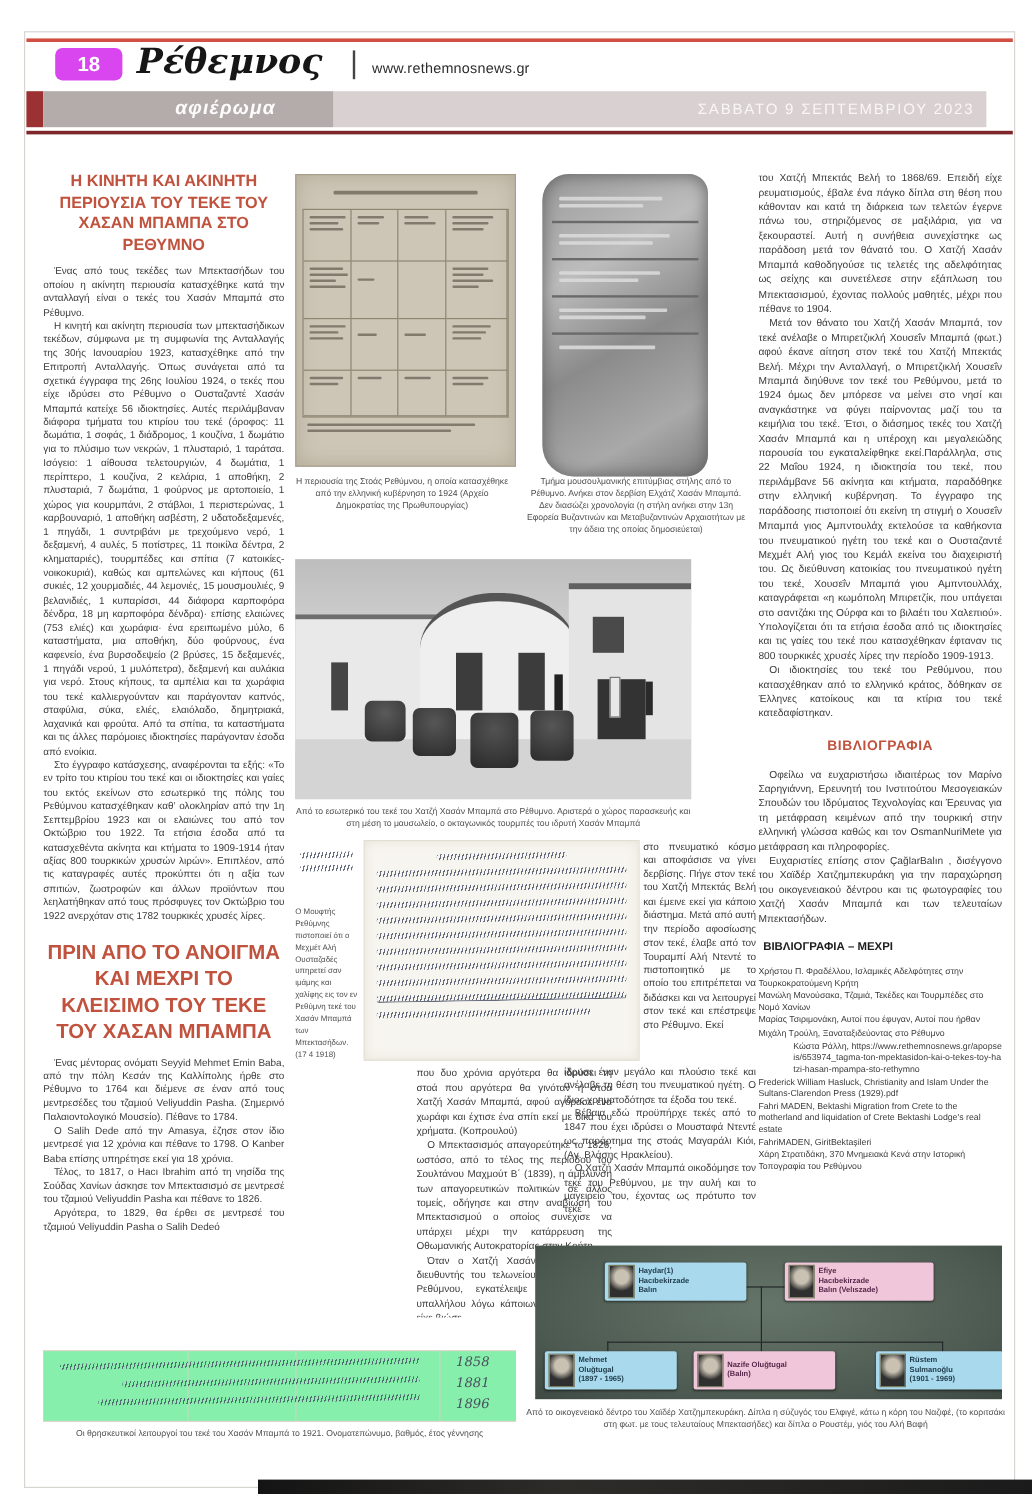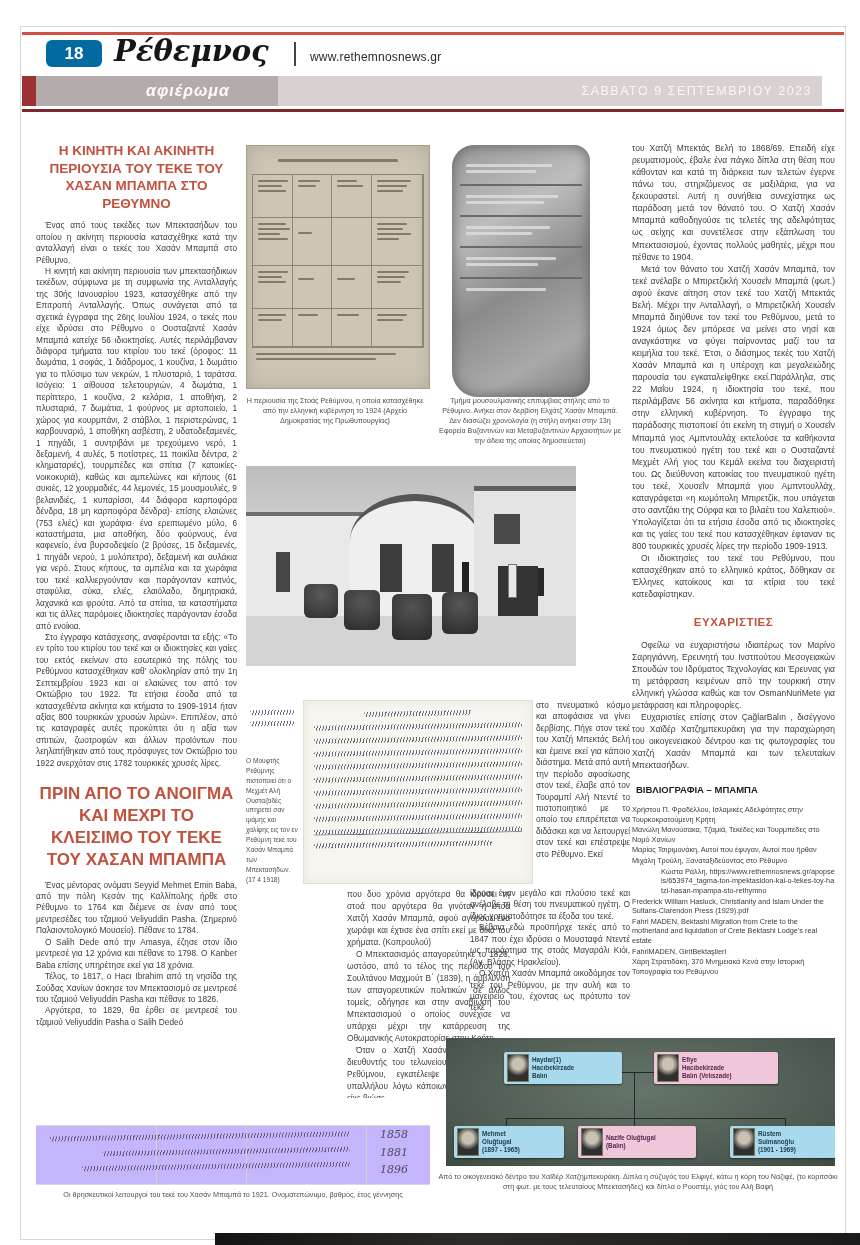--- a/index.html
+++ b/index.html
@@ -1,21 +1,21 @@
 <!DOCTYPE html>
 <html><head>
 <meta charset="utf-8">
 <style>
   html,body{margin:0;padding:0;background:#ffffff;}
   #page{position:relative;width:860px;height:1245px;background:#fff;overflow:hidden;
         font-family:"Liberation Sans",sans-serif;}
   .abs{position:absolute;}
   #scan-frame{left:20px;top:26px;width:824px;height:1212px;border:1px solid #d8d4d0;}
   
-  .badge{background:#0369a1;color:#fff;font-weight:bold;font-size:17px;
+  .badge{background:#d946ef;color:#fff;font-weight:bold;font-size:17px;
          display:flex;align-items:center;justify-content:center;border-radius:6px;}
   .logo{font-family:"DejaVu Serif",serif;font-weight:bold;font-style:italic;font-size:29px;color:#161616;}
   .pipe{width:2px;background:#444;}
   .url{font-size:12px;color:#2b2b2b;letter-spacing:.2px;}
   .banner-dark{background:#b4abab;display:flex;align-items:center;}
   .banner-light{background:#d9d1d1;display:flex;align-items:center;justify-content:flex-end;}
   .banner-red{background:#9c3134;}
   .section-label{color:#fdfbfb;font-style:italic;font-size:16px;font-weight:bold;letter-spacing:1px;}
   .date-label{color:#fbf6f6;font-size:12.5px;letter-spacing:1.5px;}
   .rule-top{background:#d24f43;}
@@ -38,21 +38,21 @@
   .doc-foot{height:16px;margin-top:5px;}
   .scrib{background:#6f675a;height:2px;border-radius:1px;margin:3px 4px;opacity:.8;}
   .scrib.lt{background:#d9d9d9;opacity:.9;}
   .stele{background:linear-gradient(150deg,#9a9a9a 0%,#bdbdbd 30%,#8b8b8b 55%,#a9a9a9 80%,#7f7f7f 100%);
          border-radius:22px 16px 18px 26px;box-shadow:inset 0 0 14px #5f5f5f;padding:10px 8px;}
   .stele-band{border-bottom:2px solid #6a6a6a;padding:6px 2px 8px 2px;}
   .photo{background:#c9c9c9;overflow:hidden;}
   .hand{height:5px;margin:8px 10px;border-radius:2px;opacity:.85;transform:skewY(-1deg);
         background:repeating-linear-gradient(105deg,#4b5368 0 1px,transparent 1px 3px,#4b5368 3px 4px,transparent 4px 6px);}
   .letter{background:#f7f5f0;border:1px solid #e2ded4;box-shadow:inset 0 0 10px #e8e4d8;}
-  .registry{background:#c4b5fd;border-top:1px solid #ddd8cc;border-bottom:1px solid #ddd8cc;}
+  .registry{background:#86efac;border-top:1px solid #ddd8cc;border-bottom:1px solid #ddd8cc;}
   .reg-year{font-family:"DejaVu Serif",serif;font-style:italic;font-size:11px;color:#4a4f5e;line-height:1.6;}
   
   .ftree{background:radial-gradient(ellipse at 50% 40%,#66756a 0%,#4d5a51 70%,#3e4a42 100%);overflow:hidden;}
   .fcard{position:absolute;display:flex;align-items:center;gap:3px;padding:2px 3px;border-radius:2px;
          box-shadow:0 1px 2px rgba(0,0,0,.5);}
   .fcard.blue{background:#a9d9ec;}
   .fcard.pink{background:#f0c6da;}
   .fthumb{width:20px;height:26px;background:radial-gradient(circle at 50% 35%,#c9c2b2 0 28%,#2f2f2f 60%);
           border:1px solid #7a7a5f;flex:0 0 auto;}
   .fname{font-size:6.3px;font-weight:bold;color:#1d3a4a;line-height:1.25;}
@@ -207,20 +207,21 @@
     <div class="abs" style="left:30px;top:86px;width:14px;height:40px;background:#454545;"></div>
     <div class="abs" style="left:0;top:150px;width:330px;height:50px;background:#d4d4d4;"></div>
     <div class="abs" style="left:58px;top:118px;width:34px;height:34px;background:radial-gradient(circle at 50% 30%,#5a5a5a,#2f2f2f);border-radius:6px;"></div>
     <div class="abs" style="left:98px;top:124px;width:36px;height:40px;background:radial-gradient(circle at 50% 30%,#565656,#2b2b2b);border-radius:6px;"></div>
     <div class="abs" style="left:146px;top:128px;width:40px;height:46px;background:radial-gradient(circle at 50% 30%,#525252,#292929);border-radius:6px;"></div>
     <div class="abs" style="left:196px;top:126px;width:36px;height:42px;background:radial-gradient(circle at 50% 30%,#565656,#2b2b2b);border-radius:6px;"></div>
     <div class="abs" style="left:216px;top:96px;width:7px;height:30px;background:#222;"></div>
     <div class="abs" style="left:262px;top:98px;width:7px;height:32px;background:#e8e8e8;border:1px solid #777;"></div>
     <div class="abs" style="left:292px;top:102px;width:6px;height:28px;background:#2a2a2a;"></div>
   </div>
+  <div class="abs cap" style="left:246px;top:671px;width:330px;">Από το εσωτερικό του τεκέ του Χατζή Χασάν Μπαμπά στο Ρέθυμνο. Αριστερά ο χώρος παρασκευής και στη μέση το μαυσωλείο, ο οκταγωνικός τουρμπές του ιδρυτή Χασάν Μπαμπά</div>
 
   <div class="abs" style="left:248px;top:706px;width:48px;height:34px;">
     <div class="hand" style="margin:4px 2px;"></div>
       <div class="hand" style="margin:6px 2px;"></div>
   </div>
   <div class="abs cap-left" style="left:246px;top:756px;width:54px;">Ο Μουφτής Ρεθύμνης πιστοποιεί ότι ο Μεχμέτ Αλή Ουσταζαδές υπηρετεί σαν ιμάμης και χαλίφης εις τον εν Ρεθύμνη τεκέ του Χασάν Μπαμπά των Μπεκτασήδων. (17 4 1918)</div>
   <div class="abs letter" style="left:303px;top:700px;width:228px;height:182px;">
     <div class="hand" style="margin:10px 60px 6px 60px;"></div>
     <div class="hand"></div>
       <div class="hand"></div>
@@ -247,24 +248,24 @@
   <div class="abs body-col" style="left:470px;top:888px;width:160px;height:142px;overflow:hidden;">
     <p style="text-indent:0;">ίδρυσε έναν μεγάλο και πλούσιο τεκέ και ανέλαβε τη θέση του πνευματικού ηγέτη. Ο ίδιος χρηματοδότησε τα έξοδα του τεκέ.</p>
     <p>Βέβαια εδώ προϋπήρχε τεκές από το 1847 που έχει ιδρύσει ο Μουσταφά Ντεντέ ως παράρτημα της στοάς Μαγαράλι Κιόι, (Αγ. Βλάσης Ηρακλείου).</p>
     <p>Ο Χατζή Χασάν Μπαμπά οικοδόμησε τον τεκέ του Ρεθύμνου, με την αυλή και το μαγειρείο του, έχοντας ως πρότυπο τον τεκέ</p>
   </div>
 
   <div class="abs body-col" style="left:632px;top:142px;width:203px;height:925px;overflow:hidden;font-size:8.5px;line-height:1.42;">
     <p style="text-indent:0;">του Χατζή Μπεκτάς Βελή το 1868/69. Επειδή είχε ρευματισμούς, έβαλε ένα πάγκο δίπλα στη θέση που κάθονταν και κατά τη διάρκεια των τελετών έγερνε πάνω του, στηριζόμενος σε μαξιλάρια, για να ξεκουραστεί. Αυτή η συνήθεια συνεχίστηκε ως παράδοση μετά τον θάνατό του. Ο Χατζή Χασάν Μπαμπά καθοδηγούσε τις τελετές της αδελφότητας ως σείχης και συνετέλεσε στην εξάπλωση του Μπεκτασισμού, έχοντας πολλούς μαθητές, μέχρι που πέθανε το 1904.</p>
     <p>Μετά τον θάνατο του Χατζή Χασάν Μπαμπά, τον τεκέ ανέλαβε ο Μπιρετζικλή Χουσεΐν Μπαμπά (φωτ.) αφού έκανε αίτηση στον τεκέ του Χατζή Μπεκτάς Βελή. Μέχρι την Ανταλλαγή, ο Μπιρετζικλή Χουσεΐν Μπαμπά διηύθυνε τον τεκέ του Ρεθύμνου, μετά το 1924 όμως δεν μπόρεσε να μείνει στο νησί και αναγκάστηκε να φύγει παίρνοντας μαζί του τα κειμήλια του τεκέ. Έτσι, ο διάσημος τεκές του Χατζή Χασάν Μπαμπά και η υπέροχη και μεγαλειώδης παρουσία του εγκαταλείφθηκε εκεί.Παράλληλα, στις 22 Μαΐου 1924, η ιδιοκτησία του τεκέ, που περιλάμβανε 56 ακίνητα και κτήματα, παραδόθηκε στην ελληνική κυβέρνηση. Το έγγραφο της παράδοσης πιστοποιεί ότι εκείνη τη στιγμή ο Χουσεΐν Μπαμπά γιος Αμπντουλάχ εκτελούσε τα καθήκοντα του πνευματικού ηγέτη του τεκέ και ο Ουσταζαντέ Μεχμέτ Αλή γιος του Κεμάλ εκείνα του διαχειριστή του. Ως διεύθυνση κατοικίας του πνευματικού ηγέτη του τεκέ, Χουσεΐν Μπαμπά γιου Αμπντουλλάχ, καταγράφεται «η κωμόπολη Μπιρετζίκ, που υπάγεται στο σαντζάκι της Ούρφα και το βιλαέτι του Χαλεπιού». Υπολογίζεται ότι τα ετήσια έσοδα από τις ιδιοκτησίες και τις γαίες του τεκέ που κατασχέθηκαν έφταναν τις 800 τουρκικές χρυσές λίρες την περίοδο 1909-1913.</p>
     <p>Οι ιδιοκτησίες του τεκέ του Ρεθύμνου, που κατασχέθηκαν από το ελληνικό κράτος, δόθηκαν σε Έλληνες κατοίκους και τα κτίρια του τεκέ κατεδαφίστηκαν.</p>
-    <h3 class="thanks-title">ΕΥΧΑΡΙΣΤΙΕΣ</h3>
+    <h3 class="thanks-title">ΒΙΒΛΙΟΓΡΑΦΙΑ</h3>
     <p>Οφείλω να ευχαριστήσω ιδιαιτέρως τον Μαρίνο Σαρηγιάννη, Ερευνητή του Ινστιτούτου Μεσογειακών Σπουδών του Ιδρύματος Τεχνολογίας και Έρευνας για τη μετάφραση κειμένων από την τουρκική στην ελληνική γλώσσα καθώς και τον OsmanNuriMete για μετάφραση και πληροφορίες.</p>
     <p>Ευχαριστίες επίσης στον ÇağlarBalın , δισέγγονο του Χαϊδέρ Χατζημπεκυράκη για την παραχώρηση του οικογενειακού δέντρου και τις φωτογραφίες του Χατζή Χασάν Μπαμπά και των τελευταίων Μπεκτασήδων.</p>
-    <h3 class="bib-title">ΒΙΒΛΙΟΓΡΑΦΙΑ – ΜΠΑΜΠΑ</h3>
+    <h3 class="bib-title">ΒΙΒΛΙΟΓΡΑΦΙΑ – ΜΕΧΡΙ</h3>
     <div class="bib-item">Χρήστου Π. Φραδέλλου, Ισλαμικές Αδελφότητες στην Τουρκοκρατούμενη Κρήτη</div>
     <div class="bib-item">Μανώλη Μανούσακα, Τζαμιά, Τεκέδες και Τουρμπέδες στο Νομό Χανίων</div>
     <div class="bib-item">Μαρίας Τσιριμονάκη, Αυτοί που έφυγαν, Αυτοί που ήρθαν</div>
     <div class="bib-item">Μιχάλη Τρούλη, Ξαναταξιδεύοντας στο Ρέθυμνο</div>
     <div class="bib-item" style="word-break:break-all;margin-left:29px;">Κώστα Ράλλη, https://www.rethemnosnews.gr/apopseis/653974_tagma-ton-mpektasidon-kai-o-tekes-toy-hatzi-hasan-mpampa-sto-rethymno</div>
     <div class="bib-item">Frederick William Hasluck, Christianity and Islam Under the Sultans-Clarendon Press (1929).pdf</div>
     <div class="bib-item">Fahri MADEN, Bektashi Migration from Crete to the motherland and liquidation of Crete Bektashi Lodge's real estate</div>
     <div class="bib-item">FahriMADEN, GiritBektaşileri</div>
     <div class="bib-item">Χάρη Στρατιδάκη, 370 Μνημειακά Κενά στην Ιστορική Τοπογραφία του Ρεθύμνου</div>
   </div>

